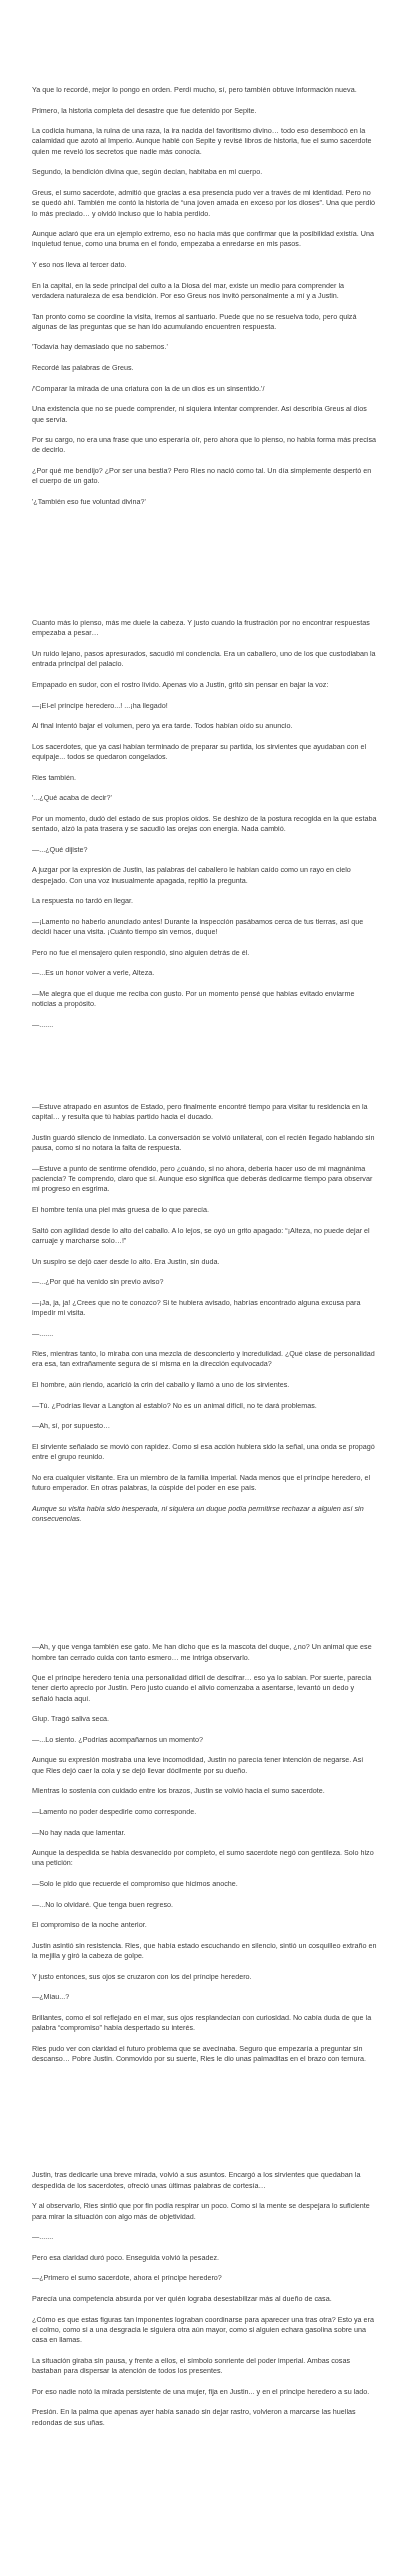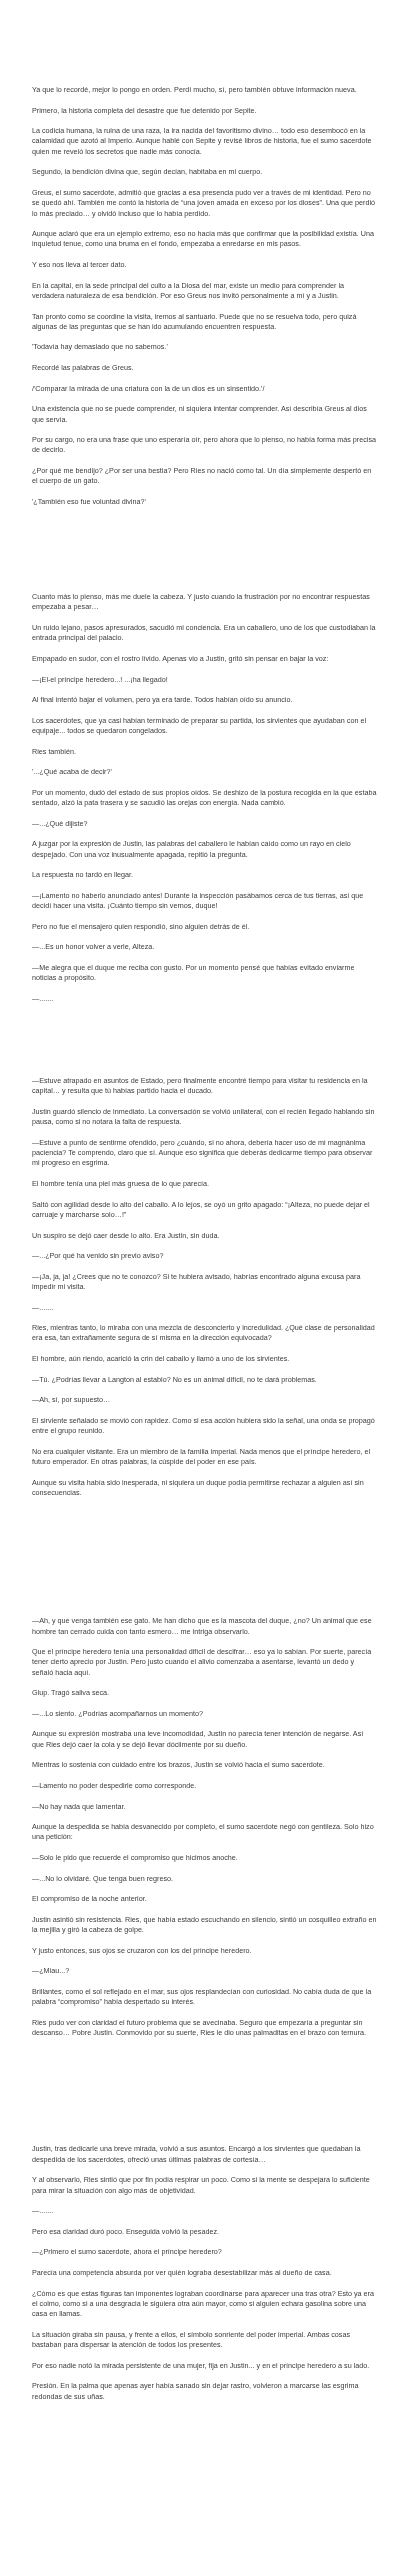--- a/index.html
+++ b/index.html
@@ -26,21 +26,21 @@
       <p class="para">Aunque aclaró que era un ejemplo extremo, eso no hacía más que confirmar que la posibilidad existía. Una inquietud tenue, como una bruma en el fondo, empezaba a enredarse en mis pasos.</p>
       <p class="para">Y eso nos lleva al tercer dato.</p>
       <p class="para">En la capital, en la sede principal del culto a la Diosa del mar, existe un medio para comprender la verdadera naturaleza de esa bendición. Por eso Greus nos invitó personalmente a mí y a Justin.</p>
       <p class="para">Tan pronto como se coordine la visita, iremos al santuario. Puede que no se resuelva todo, pero quizá algunas de las preguntas que se han ido acumulando encuentren respuesta.</p>
       <p class="para italic">'Todavía hay demasiado que no sabemos.'</p>
       <p class="para">Recordé las palabras de Greus.</p>
       <p class="para italic">/'Comparar la mirada de una criatura con la de un dios es un sinsentido.'/</p>
       <p class="para">Una existencia que no se puede comprender, ni siquiera intentar comprender. Así describía Greus al dios que servía.</p>
       <p class="para">Por su cargo, no era una frase que uno esperaría oír, pero ahora que lo pienso, no había forma más precisa de decirlo.</p>
       <p class="para">¿Por qué me bendijo? ¿Por ser una bestia? Pero Ries no nació como tal. Un día simplemente despertó en el cuerpo de un gato.</p>
-      <p class="para italic" style="margin-bottom: 85px;">'¿También eso fue voluntad divina?'</p>
+      <p class="para italic" style="margin-bottom: 111px;">'¿También eso fue voluntad divina?'</p>
       <p class="para">Cuanto más lo pienso, más me duele la cabeza. Y justo cuando la frustración por no encontrar respuestas empezaba a pesar…</p>
       <p class="para">Un ruido lejano, pasos apresurados, sacudió mi conciencia. Era un caballero, uno de los que custodiaban la entrada principal del palacio.</p>
       <p class="para">Empapado en sudor, con el rostro lívido. Apenas vio a Justin, gritó sin pensar en bajar la voz:</p>
       <p class="para">—¡El-el príncipe heredero...! ...¡ha llegado!</p>
       <p class="para">Al final intentó bajar el volumen, pero ya era tarde. Todos habían oído su anuncio.</p>
       <p class="para">Los sacerdotes, que ya casi habían terminado de preparar su partida, los sirvientes que ayudaban con el equipaje... todos se quedaron congelados.</p>
       <p class="para">Ries también.</p>
       <p class="para italic">'...¿Qué acaba de decir?'</p>
       <p class="para">Por un momento, dudó del estado de sus propios oídos. Se deshizo de la postura recogida en la que estaba sentado, alzó la pata trasera y se sacudió las orejas con energía. Nada cambió.</p>
       <p class="para">—...¿Qué dijiste?</p>
@@ -59,21 +59,21 @@
       <p class="para">Un suspiro se dejó caer desde lo alto. Era Justin, sin duda.</p>
       <p class="para">—...¿Por qué ha venido sin previo aviso?</p>
       <p class="para">—¡Ja, ja, ja! ¿Crees que no te conozco? Si te hubiera avisado, habrías encontrado alguna excusa para impedir mi visita.</p>
       <p class="para">—.......</p>
       <p class="para">Ries, mientras tanto, lo miraba con una mezcla de desconcierto y incredulidad. ¿Qué clase de personalidad era esa, tan extrañamente segura de sí misma en la dirección equivocada?</p>
       <p class="para">El hombre, aún riendo, acarició la crin del caballo y llamó a uno de los sirvientes.</p>
       <p class="para">—Tú. ¿Podrías llevar a Langton al establo? No es un animal difícil, no te dará problemas.</p>
       <p class="para">—Ah, sí, por supuesto…</p>
       <p class="para">El sirviente señalado se movió con rapidez. Como si esa acción hubiera sido la señal, una onda se propagó entre el grupo reunido.</p>
       <p class="para">No era cualquier visitante. Era un miembro de la familia imperial. Nada menos que el príncipe heredero, el futuro emperador. En otras palabras, la cúspide del poder en ese país.</p>
-      <p class="para" style="margin-bottom: 118px;">Aunque su visita había sido inesperada, ni siquiera un duque podía permitirse rechazar a alguien así sin consecuencias.</p>
+      <p class="para" style="margin-bottom: 118px; font-style: italic;">Aunque su visita había sido inesperada, ni siquiera un duque podía permitirse rechazar a alguien así sin consecuencias.</p>
       <p class="para">—Ah, y que venga también ese gato. Me han dicho que es la mascota del duque, ¿no? Un animal que ese hombre tan cerrado cuida con tanto esmero… me intriga observarlo.</p>
       <p class="para">Que el príncipe heredero tenía una personalidad difícil de descifrar… eso ya lo sabían. Por suerte, parecía tener cierto aprecio por Justin. Pero justo cuando el alivio comenzaba a asentarse, levantó un dedo y señaló hacia aquí.</p>
       <p class="para">Glup. Tragó saliva seca.</p>
       <p class="para">—...Lo siento. ¿Podrías acompañarnos un momento?</p>
       <p class="para">Aunque su expresión mostraba una leve incomodidad, Justin no parecía tener intención de negarse. Así que Ries dejó caer la cola y se dejó llevar dócilmente por su dueño.</p>
       <p class="para">Mientras lo sostenía con cuidado entre los brazos, Justin se volvió hacia el sumo sacerdote.</p>
       <p class="para">—Lamento no poder despedirle como corresponde.</p>
       <p class="para">—No hay nada que lamentar.</p>
       <p class="para">Aunque la despedida se había desvanecido por completo, el sumo sacerdote negó con gentileza. Solo hizo una petición:</p>
       <p class="para">—Solo le pido que recuerde el compromiso que hicimos anoche.</p>
@@ -86,17 +86,17 @@
       <p class="para" style="margin-bottom: 106px;">Ries pudo ver con claridad el futuro problema que se avecinaba. Seguro que empezaría a preguntar sin descanso… Pobre Justin. Conmovido por su suerte, Ries le dio unas palmaditas en el brazo con ternura.</p>
       <p class="para">Justin, tras dedicarle una breve mirada, volvió a sus asuntos. Encargó a los sirvientes que quedaban la despedida de los sacerdotes, ofreció unas últimas palabras de cortesía…</p>
       <p class="para">Y al observarlo, Ries sintió que por fin podía respirar un poco. Como si la mente se despejara lo suficiente para mirar la situación con algo más de objetividad.</p>
       <p class="para">—.......</p>
       <p class="para">Pero esa claridad duró poco. Enseguida volvió la pesadez.</p>
       <p class="para">—¿Primero el sumo sacerdote, ahora el príncipe heredero?</p>
       <p class="para">Parecía una competencia absurda por ver quién lograba desestabilizar más al dueño de casa.</p>
       <p class="para">¿Cómo es que estas figuras tan imponentes lograban coordinarse para aparecer una tras otra? Esto ya era el colmo, como si a una desgracia le siguiera otra aún mayor, como si alguien echara gasolina sobre una casa en llamas.</p>
       <p class="para">La situación giraba sin pausa, y frente a ellos, el símbolo sonriente del poder imperial. Ambas cosas bastaban para dispersar la atención de todos los presentes.</p>
       <p class="para">Por eso nadie notó la mirada persistente de una mujer, fija en Justin... y en el príncipe heredero a su lado.</p>
-      <p class="para">Presión. En la palma que apenas ayer había sanado sin dejar rastro, volvieron a marcarse las esgrima redondas de sus uñas.</p>
+      <p class="para">Presión. En la palma que apenas ayer había sanado sin dejar rastro, volvieron a marcarse las huellas redondas de sus uñas.</p>
     </section>
 
 </div>
 
 
 </body></html>

